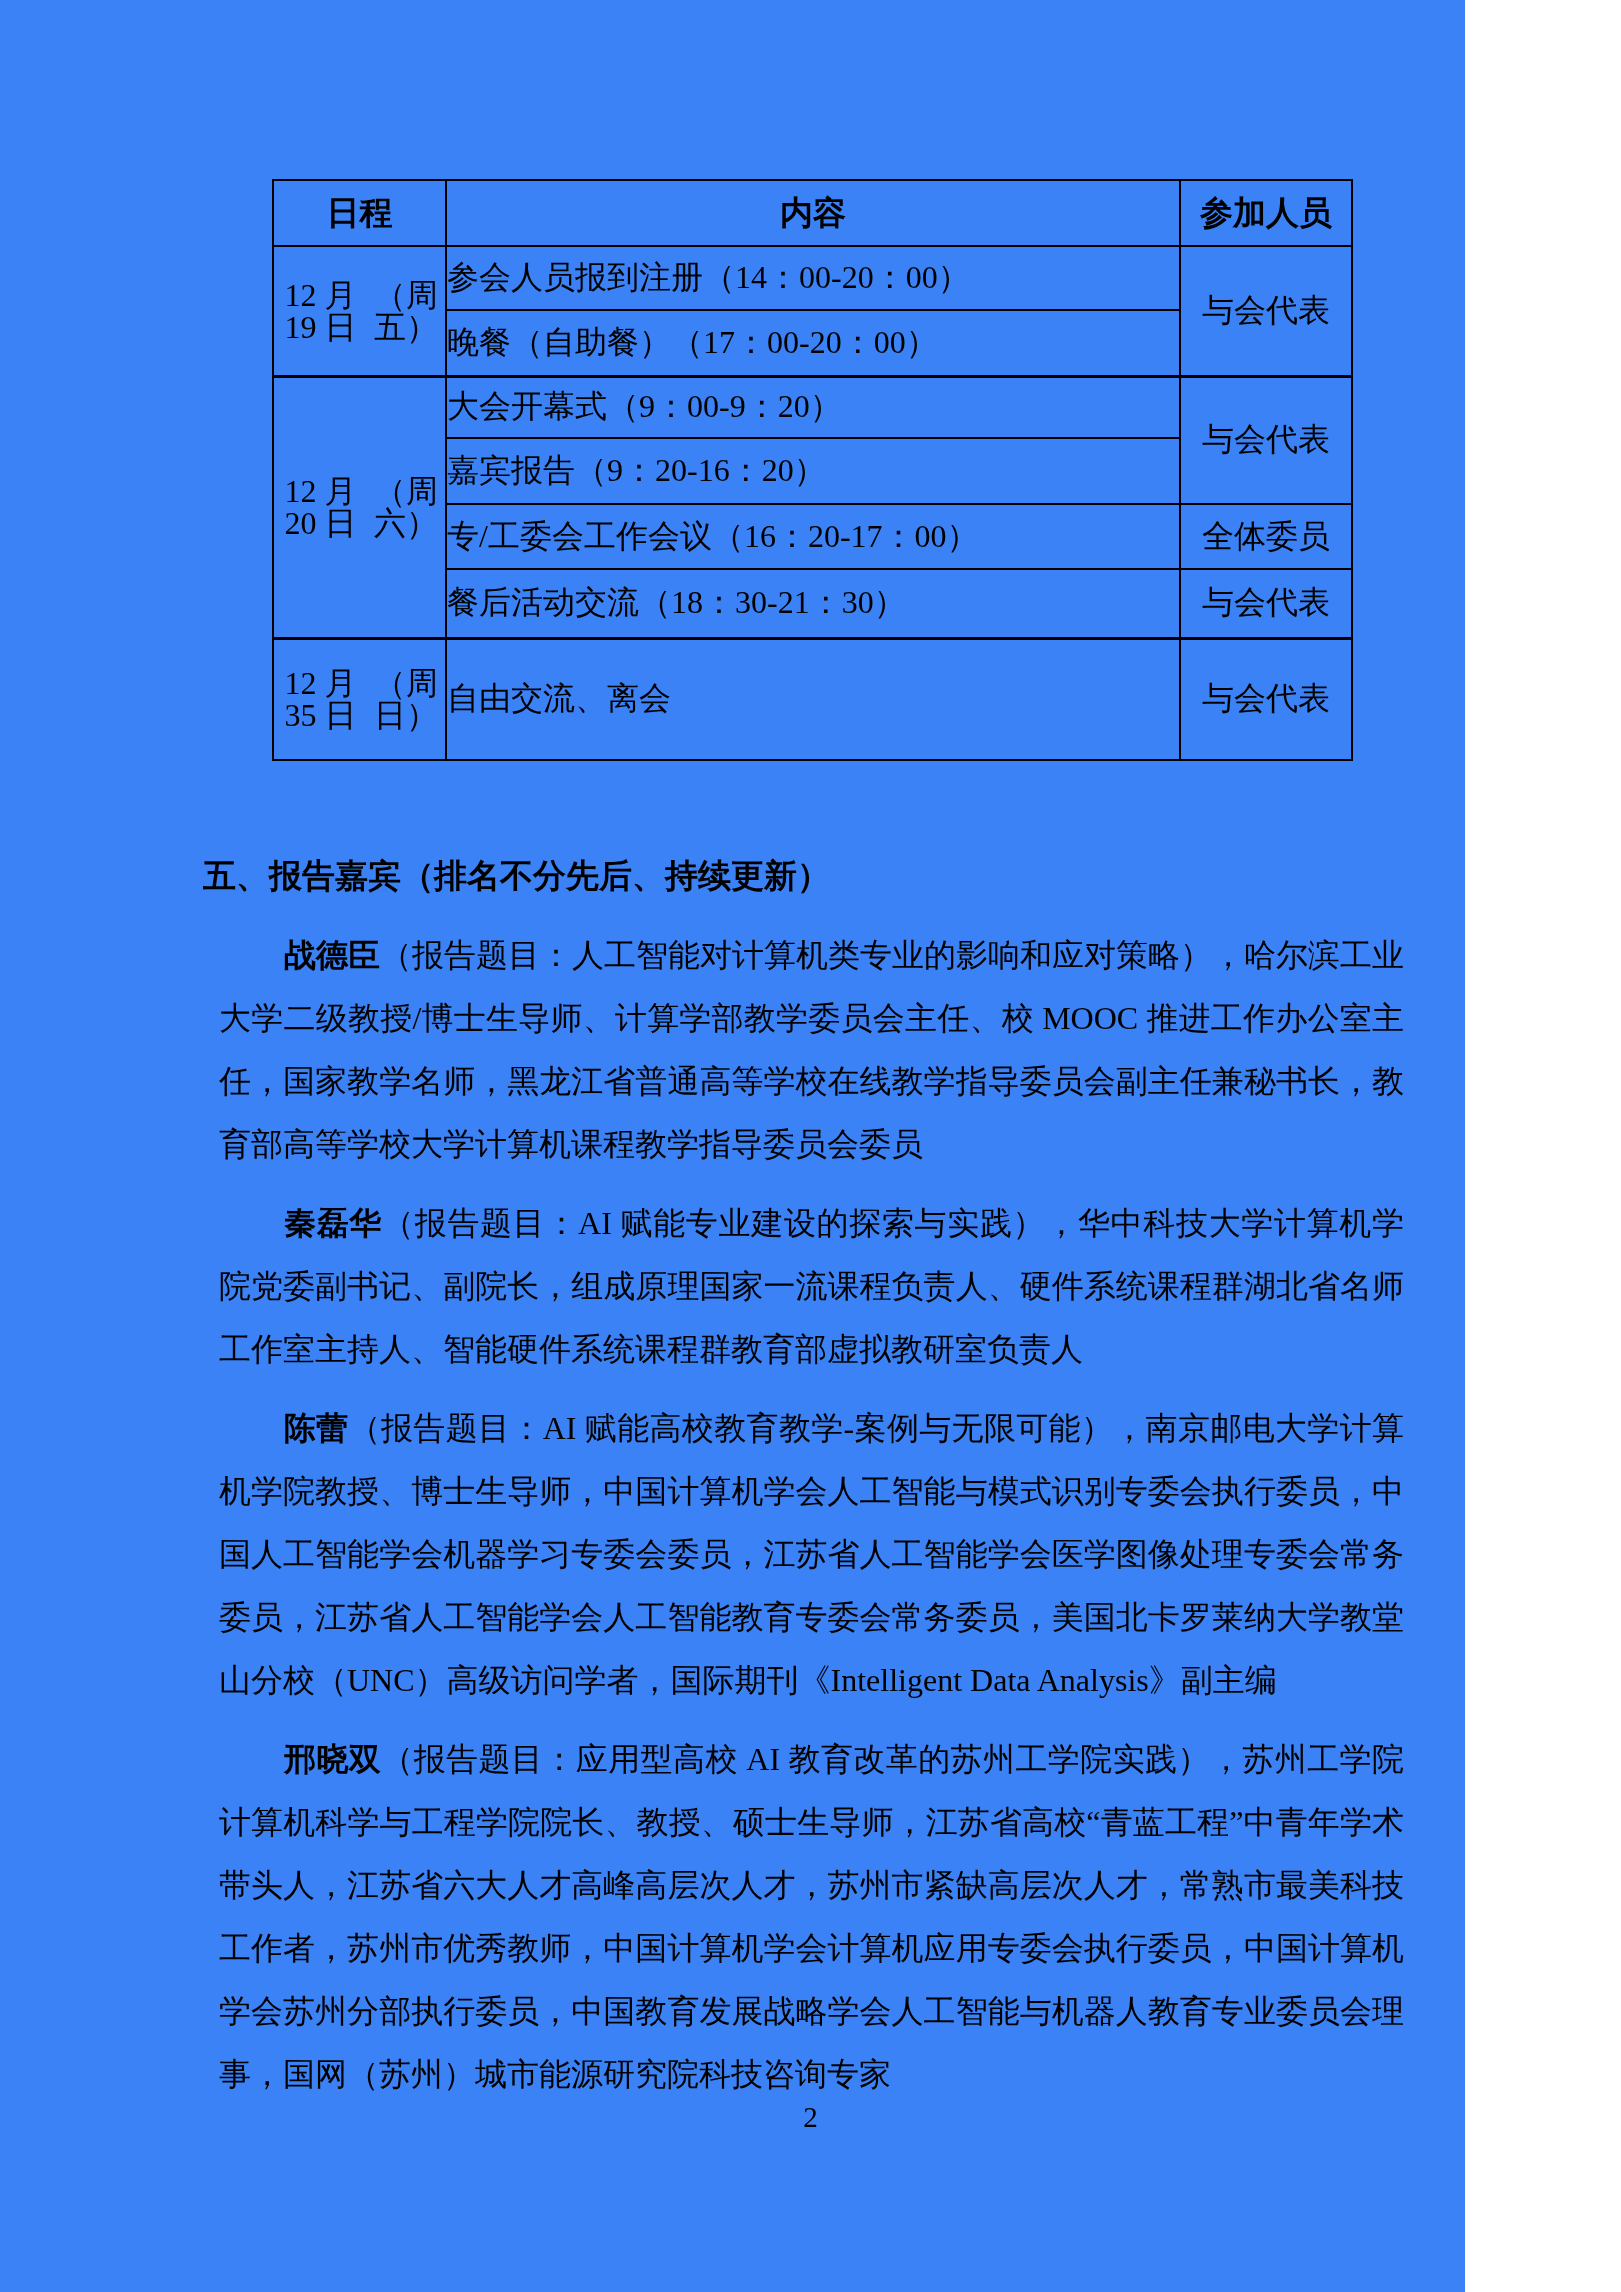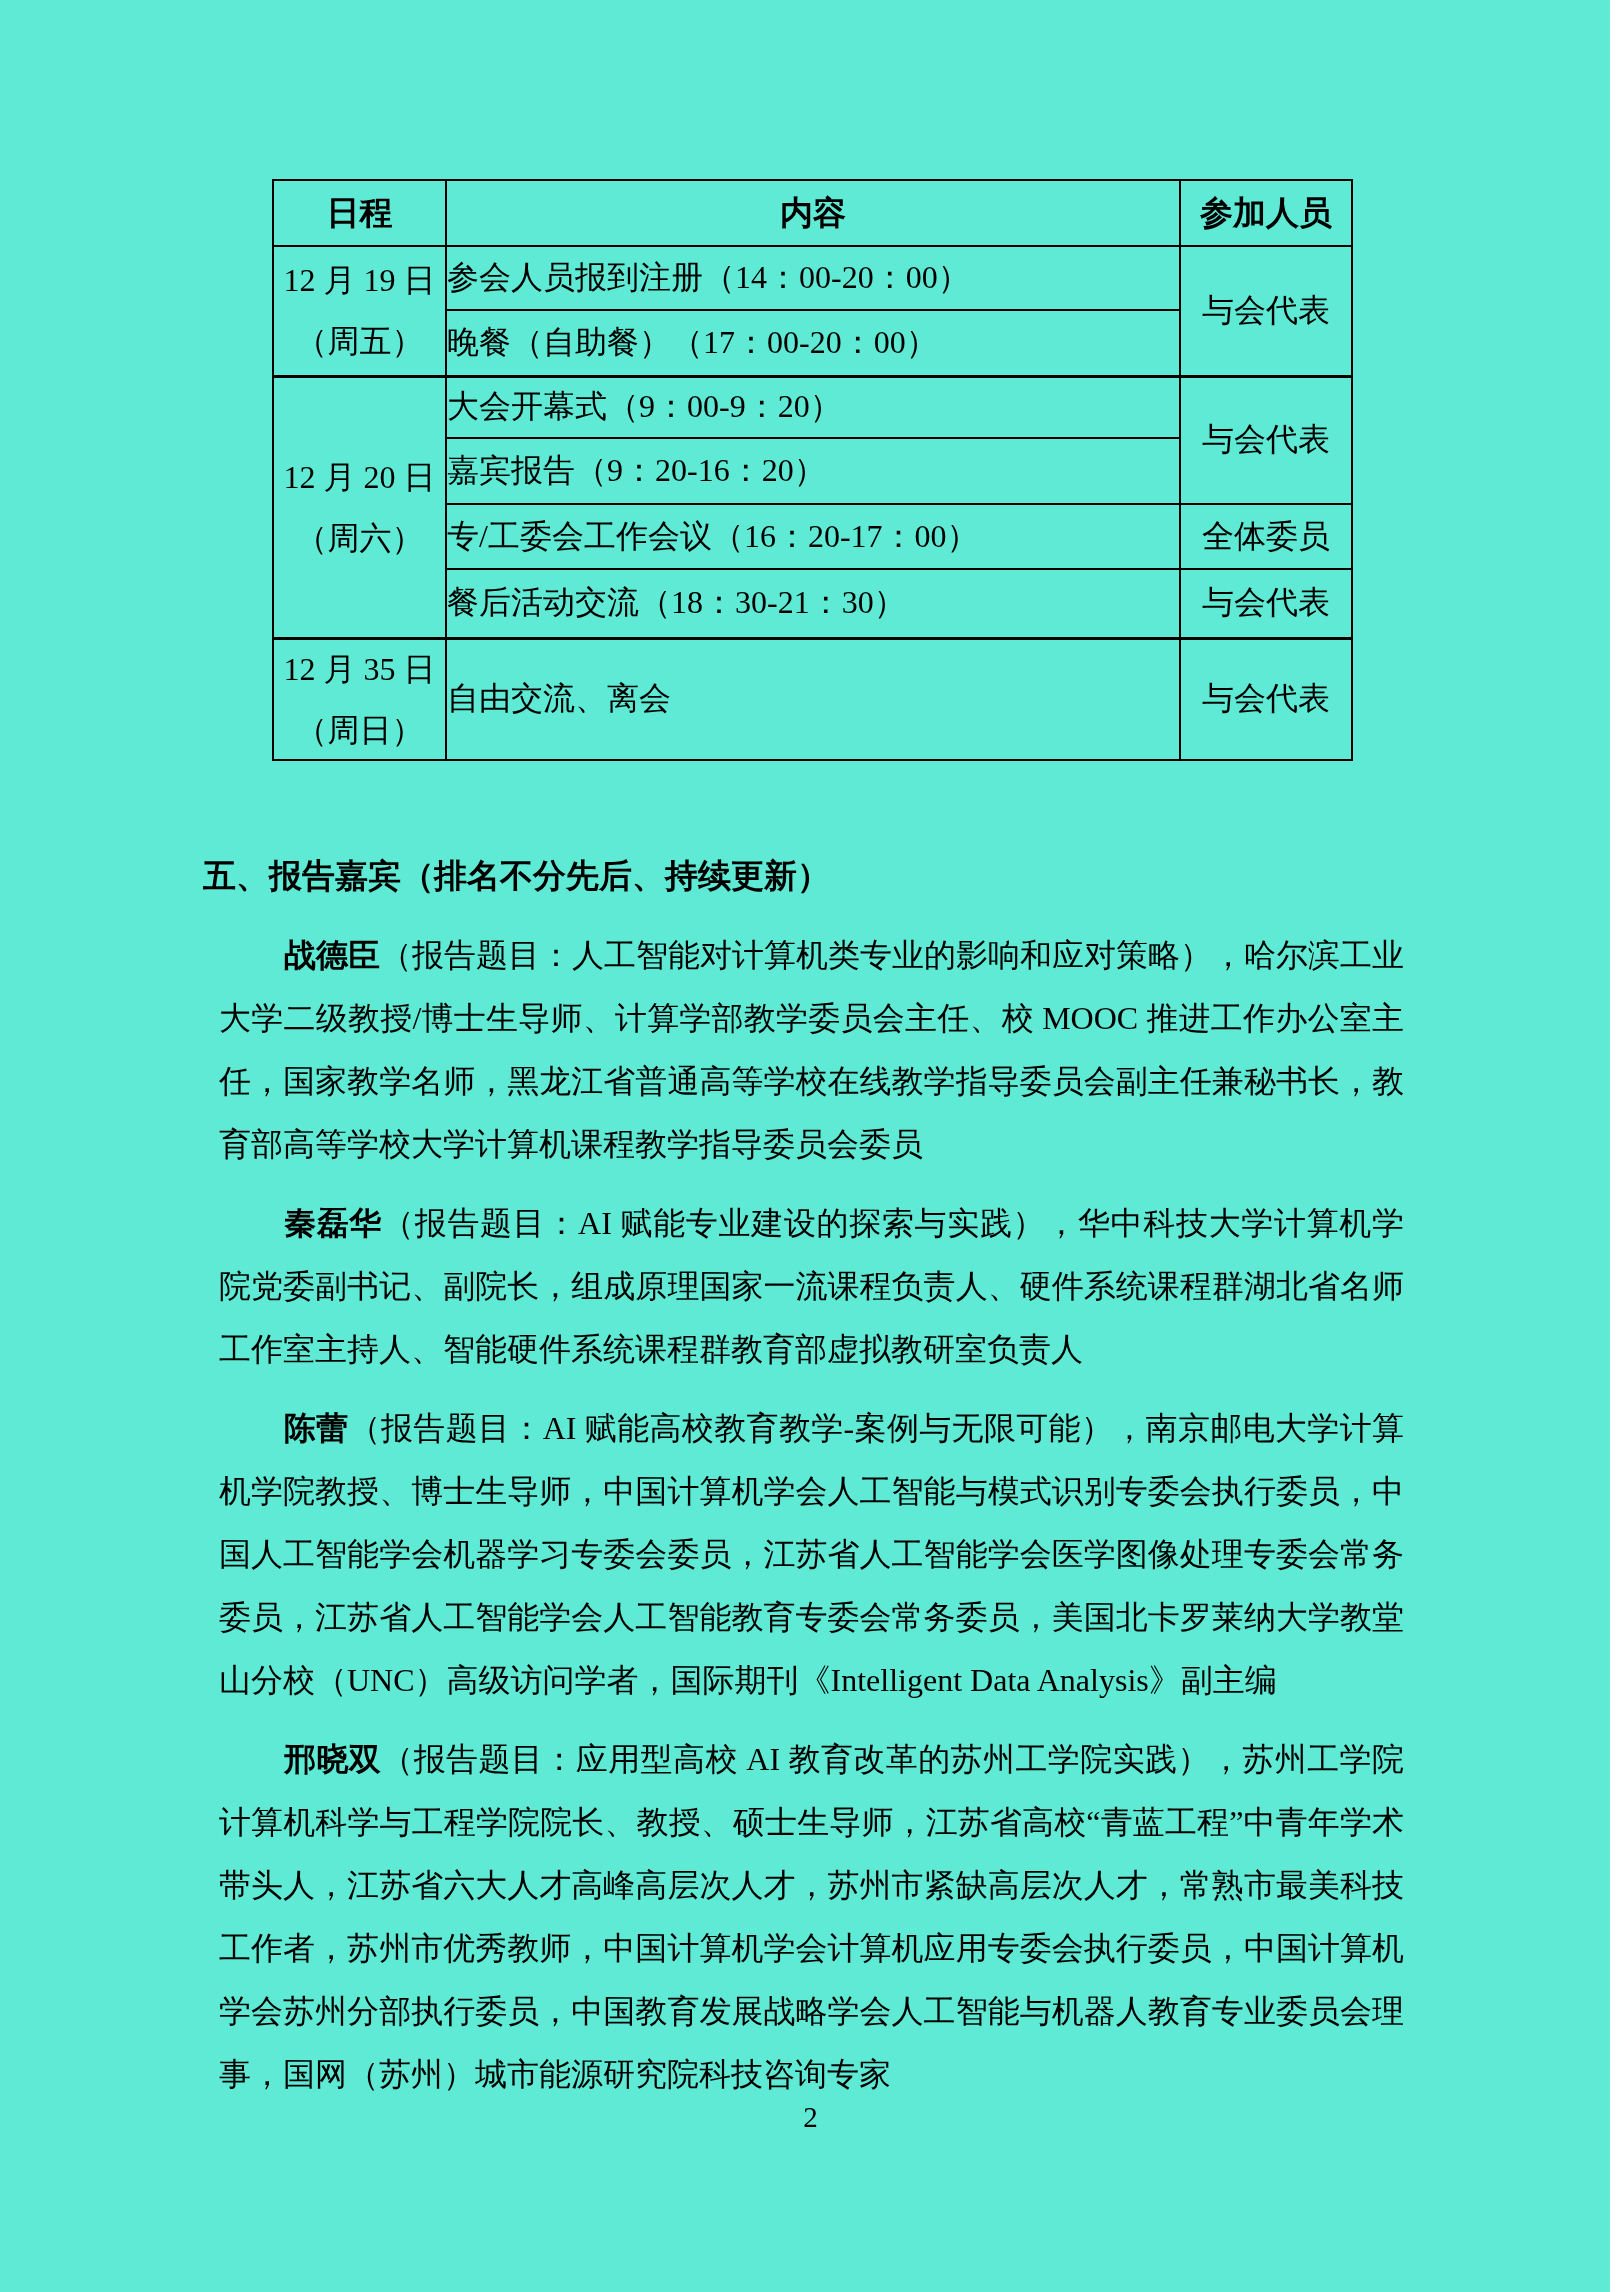--- a/index.html
+++ b/index.html
@@ -4,22 +4,22 @@
 <style>
   html,body{margin:0;padding:0;}
   body{
     width:1621px;height:2293px;
     background:#ffffff;
     font-family:"Liberation Serif","DejaVu Serif",serif;
     color:#000;
   }
   .page{
     position:relative;
-    width:1610px;height:2293px;
-    background:#5eead4;
+    width:1465px;height:2293px;
+    background:#3b82f6;
     overflow:hidden;
   }
   
   table.schedule{
     position:absolute;
     left:272px;top:179px;
     width:1078px;
     border-collapse:collapse;
     table-layout:fixed;
     border:2.9px solid #000;
@@ -44,21 +44,21 @@
   tr.rh-r7{height:122px;}
   tr.section td{border-top-width:3.9px;}
   td.hdr-cell{
     text-align:center;
     font-weight:bold;
     font-size:33px;
   }
   td.date-cell{text-align:center;}
   td.date-cell .date-lines{
     display:flex;
-    flex-direction:column;
+    flex-direction:row;
     justify-content:center;
     align-items:center;
     row-gap:29px;
     line-height:32px;
   }
   td.content-cell{
     text-align:left;
     padding-left:13.7px;
   }
   td.part-cell{text-align:center;}

